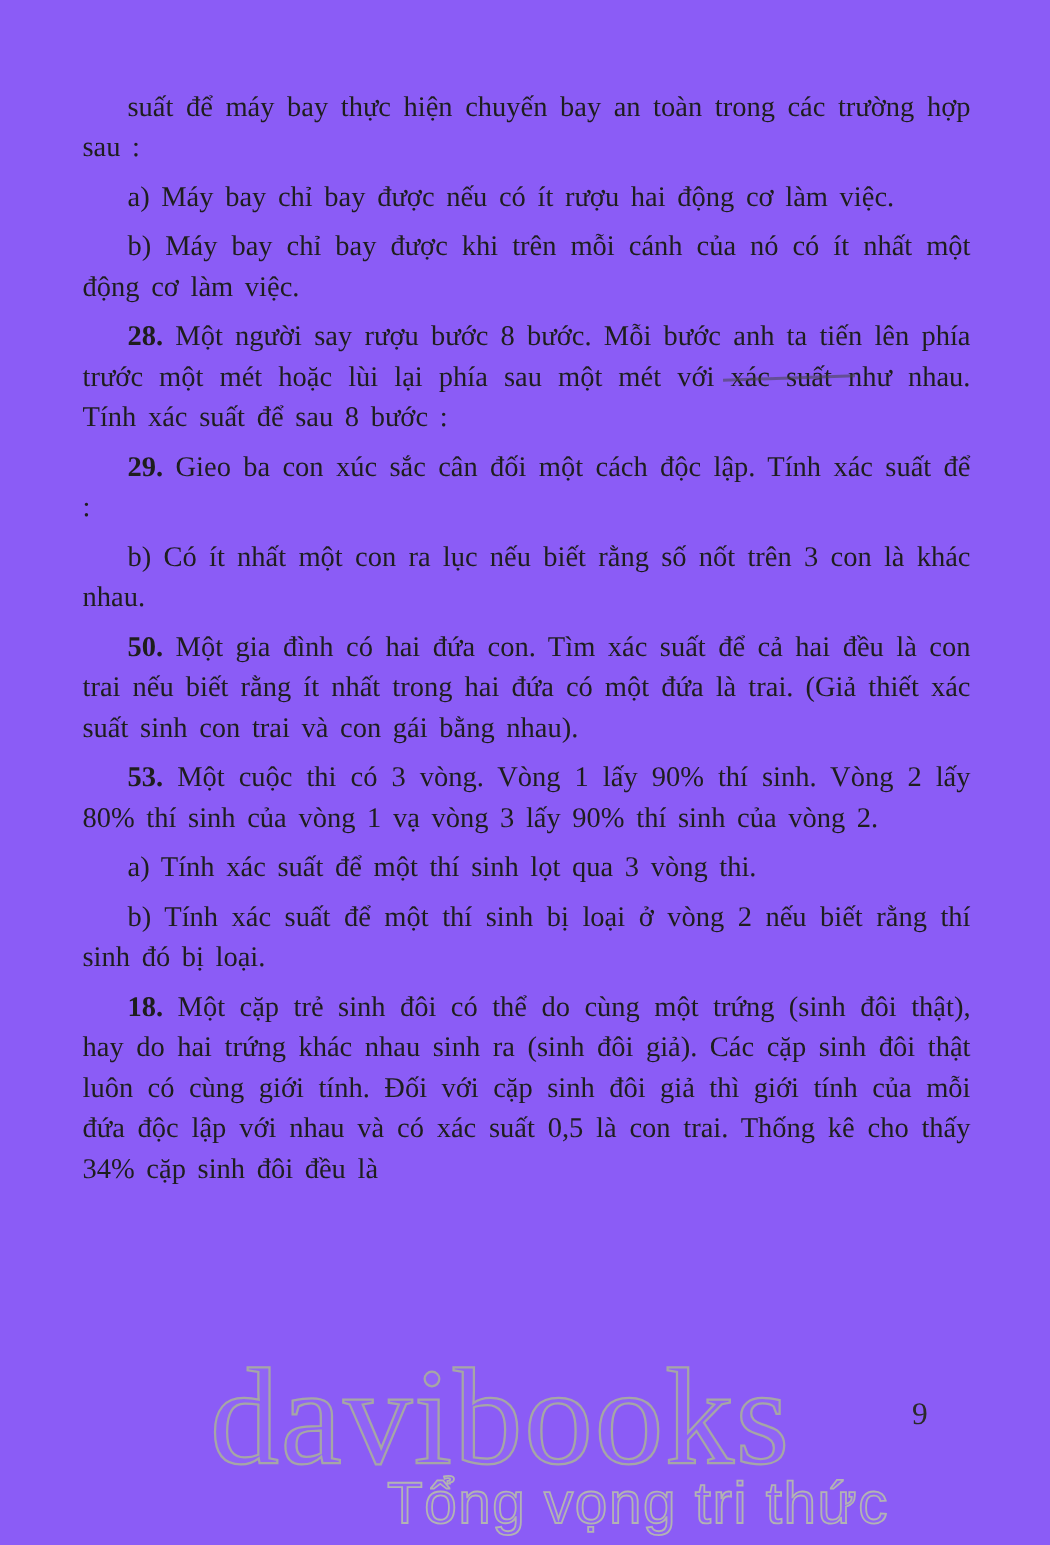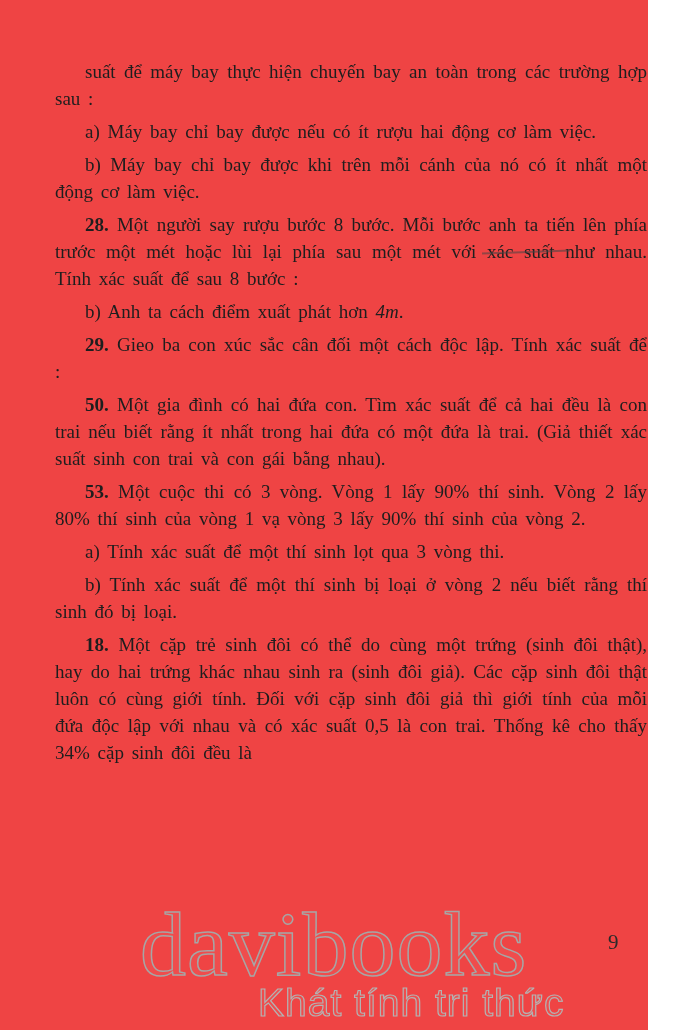--- a/index.html
+++ b/index.html
@@ -3,23 +3,23 @@
 <meta charset="utf-8">
 <style>
   * { margin: 0; padding: 0; box-sizing: border-box; }
   html, body { width: 700px; height: 1030px; }
   body {
     font-family: "Liberation Serif", "DejaVu Serif", serif;
     background: #ffffff;
   }
   .page {
     position: relative;
-    width: 648px;
+    width: 700px;
     height: 1030px;
-    background: #ef4444;
+    background: #8b5cf6;
     overflow: hidden;
     color: #1e1e1e;
   }
   .content {
     position: absolute;
     top: 58px;
     left: 55px;
     width: 592px;
   }
   .para {
@@ -88,38 +88,38 @@
 
     <p class="para"><span>suất để máy bay thực hiện chuyến bay an toàn trong các trường hợp sau :</span></p>
 
     <p class="para"><span class="lbl">a)</span> <span>Máy bay chỉ bay được nếu có ít rượu hai động cơ làm việc.</span></p>
 
     <p class="para"><span class="lbl">b)</span> <span>Máy bay chỉ bay được khi trên mỗi cánh của nó có ít nhất một động cơ làm việc.</span></p>
 
     <p class="para prob"><span class="num">28.</span> <span>Một người say rượu bước 8 bước. Mỗi bước anh ta tiến lên phía trước một mét hoặc lùi lại phía sau một mét với xác suất như nhau. Tính xác suất để sau 8 bước :</span></p>
 
 
-    <p class="para"><span class="lbl">b)</span> <span>Anh ta cách điểm xuất phát hơn</span> <i>4m</i><span>.</span></p>
 
     <p class="para prob"><span class="num">29.</span> <span>Gieo ba con xúc sắc cân đối một cách độc lập. Tính xác suất để :</span></p>
 
 
+    <p class="para"><span class="lbl">b)</span> <span>Có ít nhất một con ra lục nếu biết rằng số nốt trên 3 con là khác nhau.</span></p>
 
     <p class="para prob"><span class="num">50.</span> <span>Một gia đình có hai đứa con. Tìm xác suất để cả hai đều là con trai nếu biết rằng ít nhất trong hai đứa có một đứa là trai. (Giả thiết xác suất sinh con trai và con gái bằng nhau).</span></p>
 
     <p class="para prob"><span class="num">53.</span> <span>Một cuộc thi có 3 vòng. Vòng 1 lấy 90% thí sinh. Vòng 2 lấy 80% thí sinh của vòng 1 vạ vòng 3 lấy 90% thí sinh của vòng 2.</span></p>
 
     <p class="para"><span class="lbl">a)</span> <span>Tính xác suất để một thí sinh lọt qua 3 vòng thi.</span></p>
 
     <p class="para"><span class="lbl">b)</span> <span>Tính xác suất để một thí sinh bị loại ở vòng 2 nếu biết rằng thí sinh đó bị loại.</span></p>
 
     <p class="para prob"><span class="num">18.</span> <span>Một cặp trẻ sinh đôi có thể do cùng một trứng (sinh đôi thật), hay do hai trứng khác nhau sinh ra (sinh đôi giả). Các cặp sinh đôi thật luôn có cùng giới tính. Đối với cặp sinh đôi giả thì giới tính của mỗi đứa độc lập với nhau và có xác suất 0,5 là con trai. Thống kê cho thấy 34% cặp sinh đôi đều là</span></p>
 
   </div>
 
   <div class="scan-mark"></div>
 
   <div class="wm-brand">davibooks</div>
-  <div class="wm-slogan">Khát tính tri thức</div>
+  <div class="wm-slogan">Tổng vọng tri thức</div>
 
   <div class="page-number">9</div>
 
 </div>
 
 </body></html>

